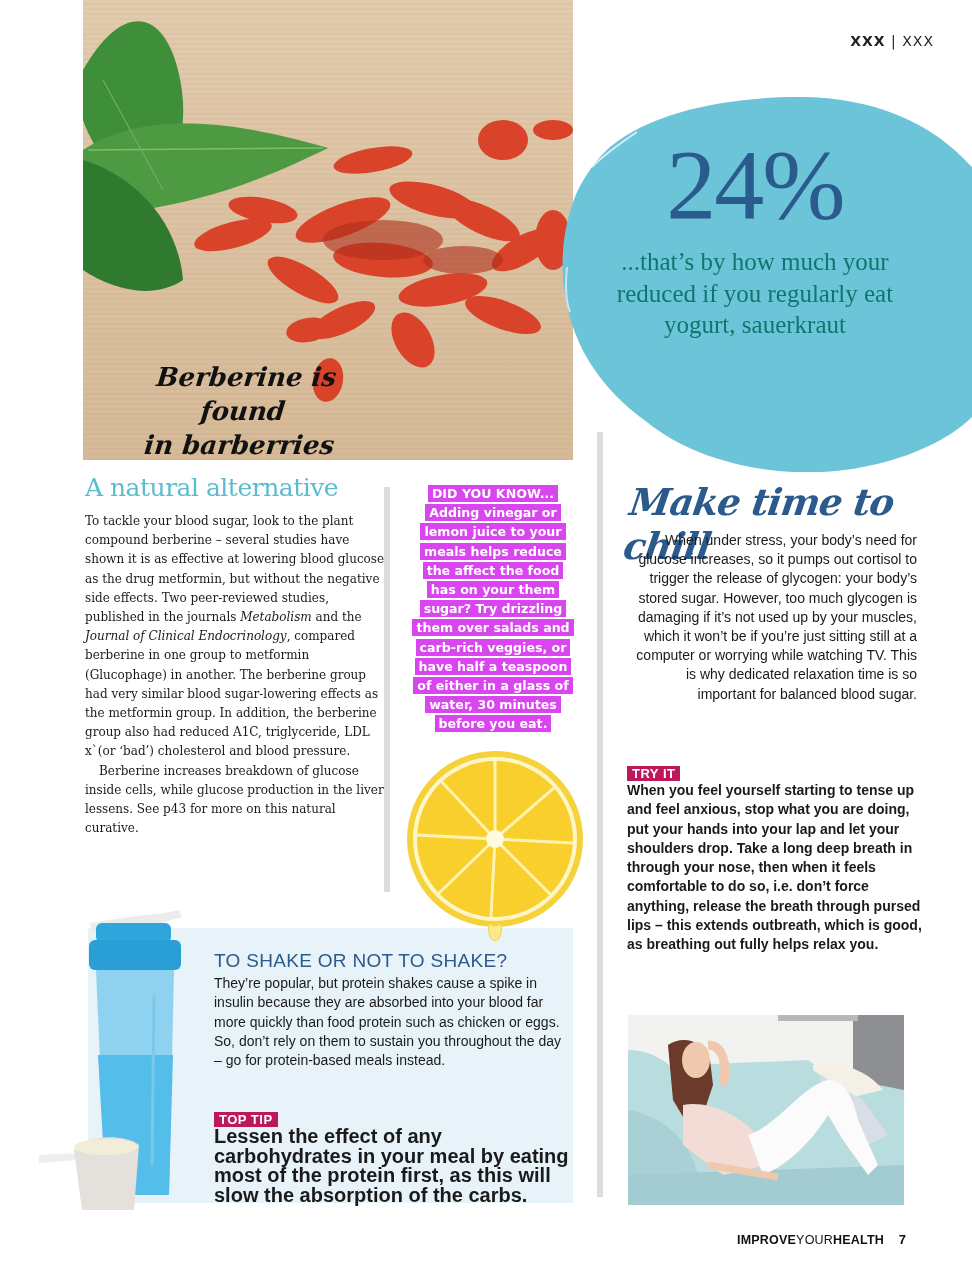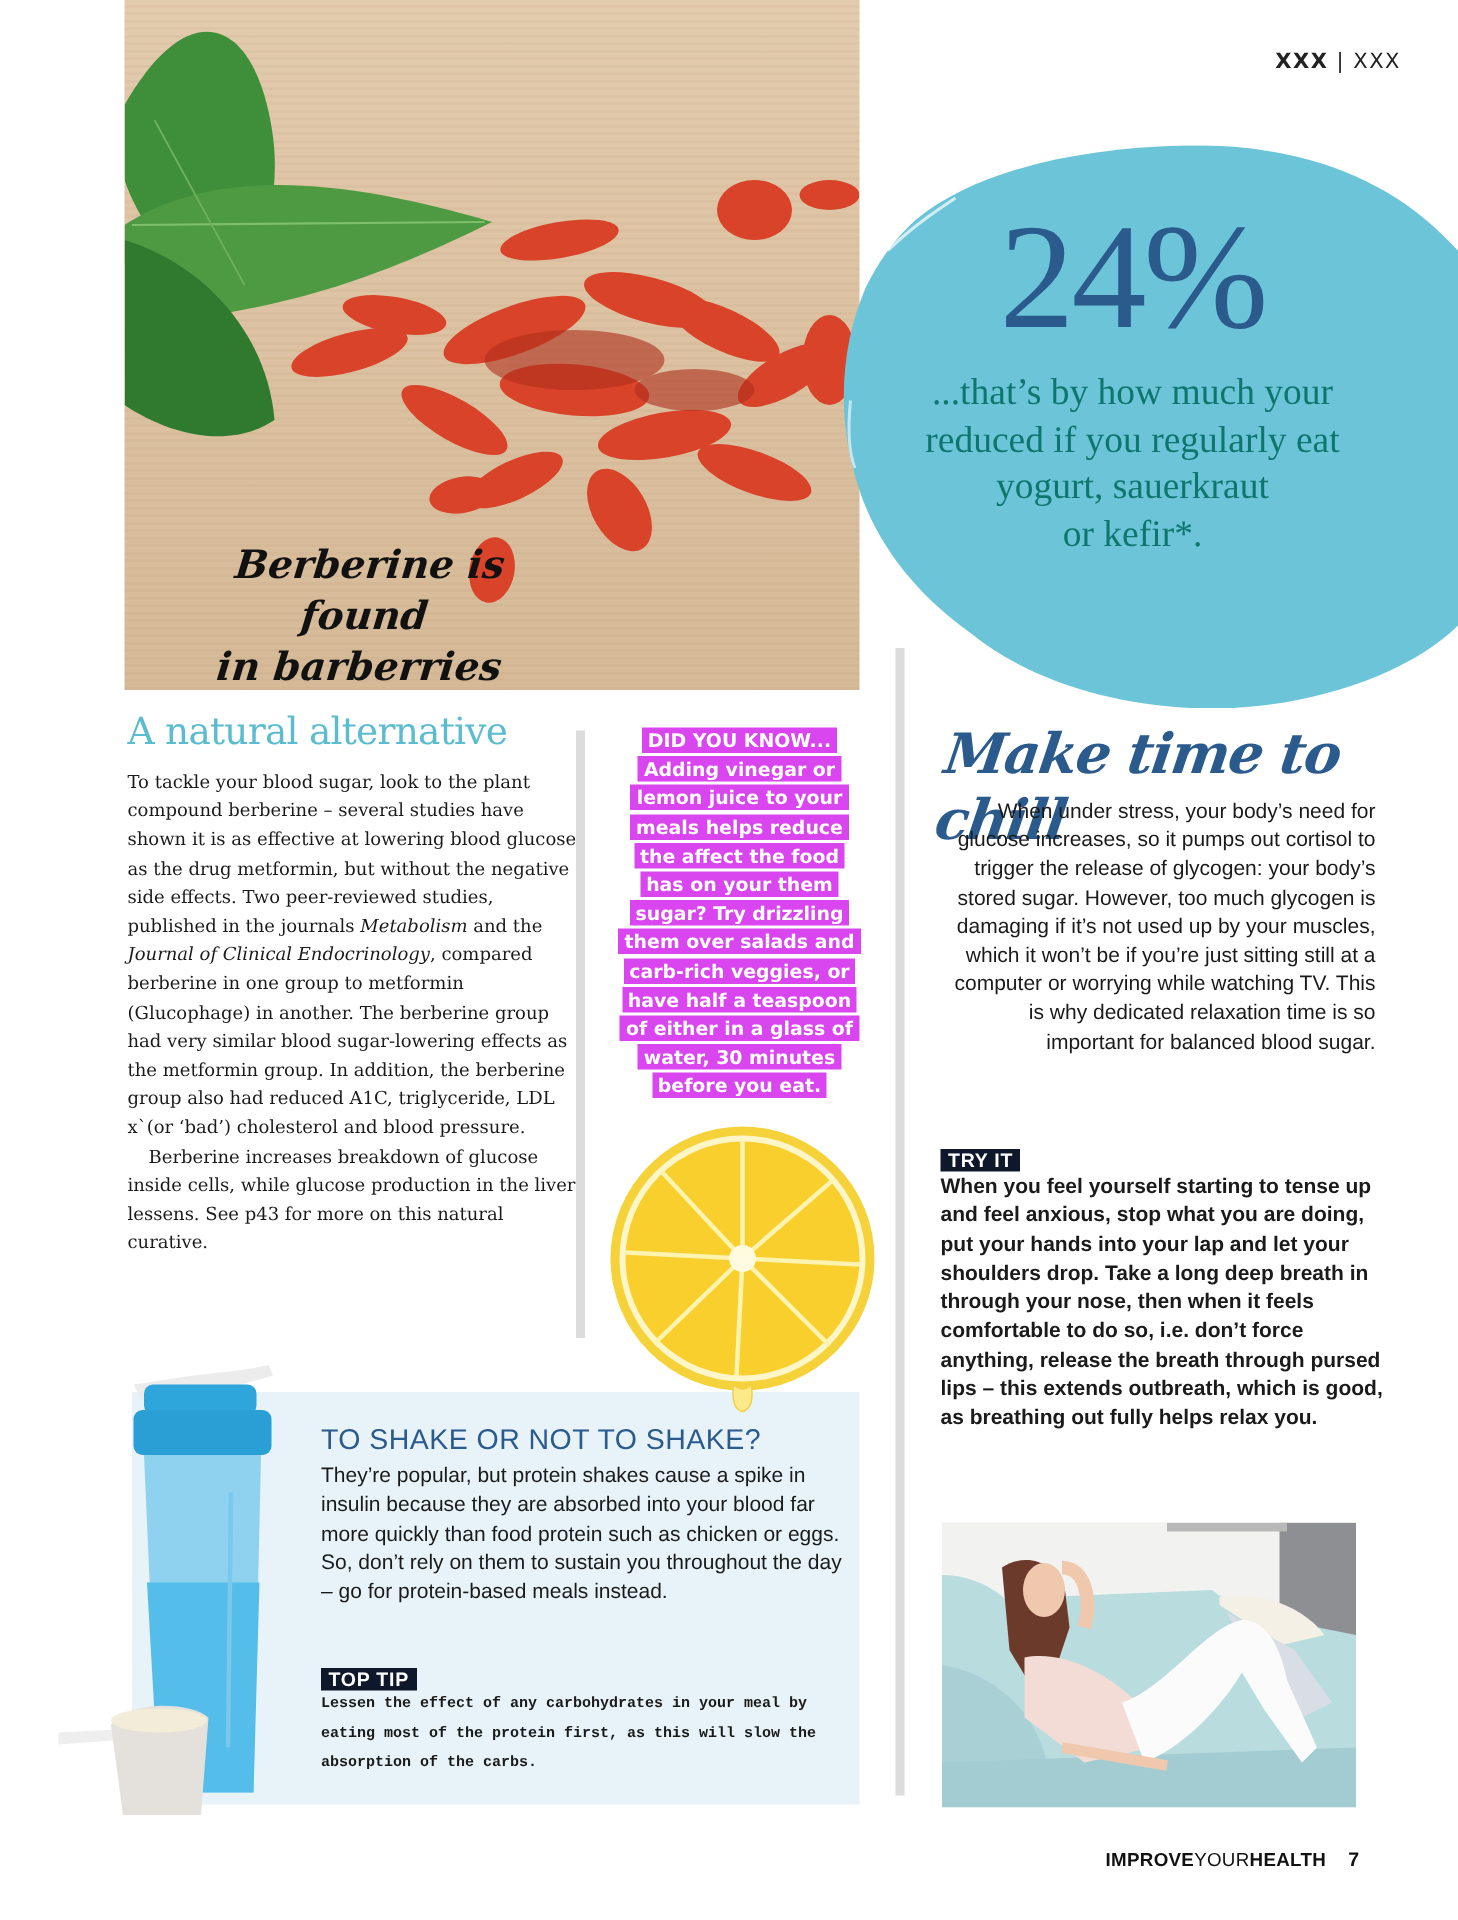--- a/index.html
+++ b/index.html
@@ -33,32 +33,32 @@
   .divider-right { left:597px; top:432px; width:6px; height:765px; background:#dcdcdc; }
 
   
   .dyk { left:408px; top:484px; width:170px; text-align:center; font-family:"DejaVu Sans", sans-serif; font-weight:bold; font-size:12.6px; line-height:19.2px; }
   .dyk span { display:inline; background:#d946ef; color:#fff; padding:1px 4px; box-decoration-break:clone; -webkit-box-decoration-break:clone; }
   .lemon { left:403px; top:747px; width:184px; height:200px; }
 
   
   .chill-title { left:627px; top:480px; font-family:"DejaVu Serif", serif; font-style:italic; font-weight:bold; font-size:37px; color:#2b5a8c; letter-spacing:-1px; transform:skewX(-8deg); }
   .chill-body { left:627px; top:531px; width:290px; font-family:"Liberation Sans", sans-serif; font-size:14px; line-height:19.2px; color:#1a1a1a;text-align:right; }
-  .label-pill { display:inline-block; background:#0f172a; color:#fff; font-family:"Liberation Sans", sans-serif; font-weight:bold; font-size:13px; line-height:15px; padding:0 5px; letter-spacing:0.5px; }
+  .label-pill { display:inline-block; background:#be185d; color:#fff; font-family:"Liberation Sans", sans-serif; font-weight:bold; font-size:13px; line-height:15px; padding:0 5px; letter-spacing:0.5px; }
   .tryit-label { left:627px; top:763px; }
   .tryit-body { left:627px; top:781px; width:295px; font-family:"Liberation Sans", sans-serif; font-weight:bold; font-size:14px; line-height:19.3px; color:#1a1a1a; }
 
   .relax-photo { left:628px; top:1015px; width:276px; height:190px; overflow:hidden; background:#eef0f0; }
 
   
   .shake-box { left:88px; top:928px; width:485px; height:275px; background:#e7f3f8; }
   .shake-title { left:214px; top:950px; font-family:"Liberation Sans", sans-serif; font-size:19px; color:#2b5a8c; letter-spacing:0.3px; }
   .shake-body { left:214px; top:974px; width:350px; font-family:"Liberation Sans", sans-serif; font-size:14px; line-height:19.3px; color:#1a1a1a; }
   .toptip-label { left:214px; top:1109px; }
-  .toptip-body { left:214px; top:1127px; width:355px; font-family:Liberation Mono, monospace; font-weight:bold; font-size:10px; line-height:19.5px; color:#1a1a1a; }
+  .toptip-body { left:214px; top:1127px; width:355px; font-family:Liberation Sans, sans-serif; font-weight:bold; font-size:20px; line-height:19.5px; color:#1a1a1a; }
   .shaker { left:34px; top:905px; width:190px; height:305px; }
 
   
   .footer { right:68px; top:1233px; font-family:"Liberation Sans", sans-serif; font-size:12.5px; color:#111; letter-spacing:0.2px; }
   .footer .b { font-weight:bold; }
   .page-num { right:66px; top:1232px; font-family:"Liberation Sans", sans-serif; font-weight:bold; font-size:13px; color:#111; }
 </style>
 </head>
 <body>
 
@@ -111,21 +111,20 @@
 <svg class="abs stat-blob" viewBox="0 0 410 375">
   <path d="M48,50 C90,15 160,2 225,0 C300,-2 360,20 400,60 L410,70 L410,320 C380,350 320,372 260,375 C200,378 130,362 85,325 C50,300 20,265 8,220 C-5,175 0,130 15,95 C25,75 35,62 48,50 Z" fill="#6cc4d8"></path>
   <path d="M30,70 C45,55 60,45 75,35" stroke="#ffffff" stroke-width="2" fill="none" opacity="0.7"></path>
   <path d="M5,170 C3,190 4,205 8,215" stroke="#ffffff" stroke-width="2" fill="none" opacity="0.6"></path>
 </svg>
 <div class="abs stat-number">24%</div>
 <div class="abs stat-text">
   <div>...that’s by how much your</div>
   <div>reduced if you regularly eat</div>
   <div>yogurt, sauerkraut</div>
-  <div>or kefir*.</div>
 </div>
 
 <div class="abs article-title">A natural alternative</div>
 <div class="abs article-body">
   <p><span>To tackle your blood sugar, look to the plant compound berberine – several studies have shown it is as effective at lowering blood glucose as the drug metformin, but without the negative side effects. Two peer-reviewed studies, published in the journals </span><i>Metabolism</i><span> and the </span><i>Journal of Clinical Endocrinology</i><span>, compared berberine in one group to metformin (Glucophage) in another. The berberine group had very similar blood sugar-lowering effects as the metformin group. In addition, the berberine group also had reduced A1C, triglyceride, LDL x`(or ‘bad’) cholesterol and blood pressure.</span></p>
   <p class="indent">Berberine increases breakdown of glucose inside cells, while glucose production in the liver lessens. See p43 for more on this natural curative.</p>
 </div>
 <div class="abs divider-left"></div>
 
 <div class="abs dyk">

